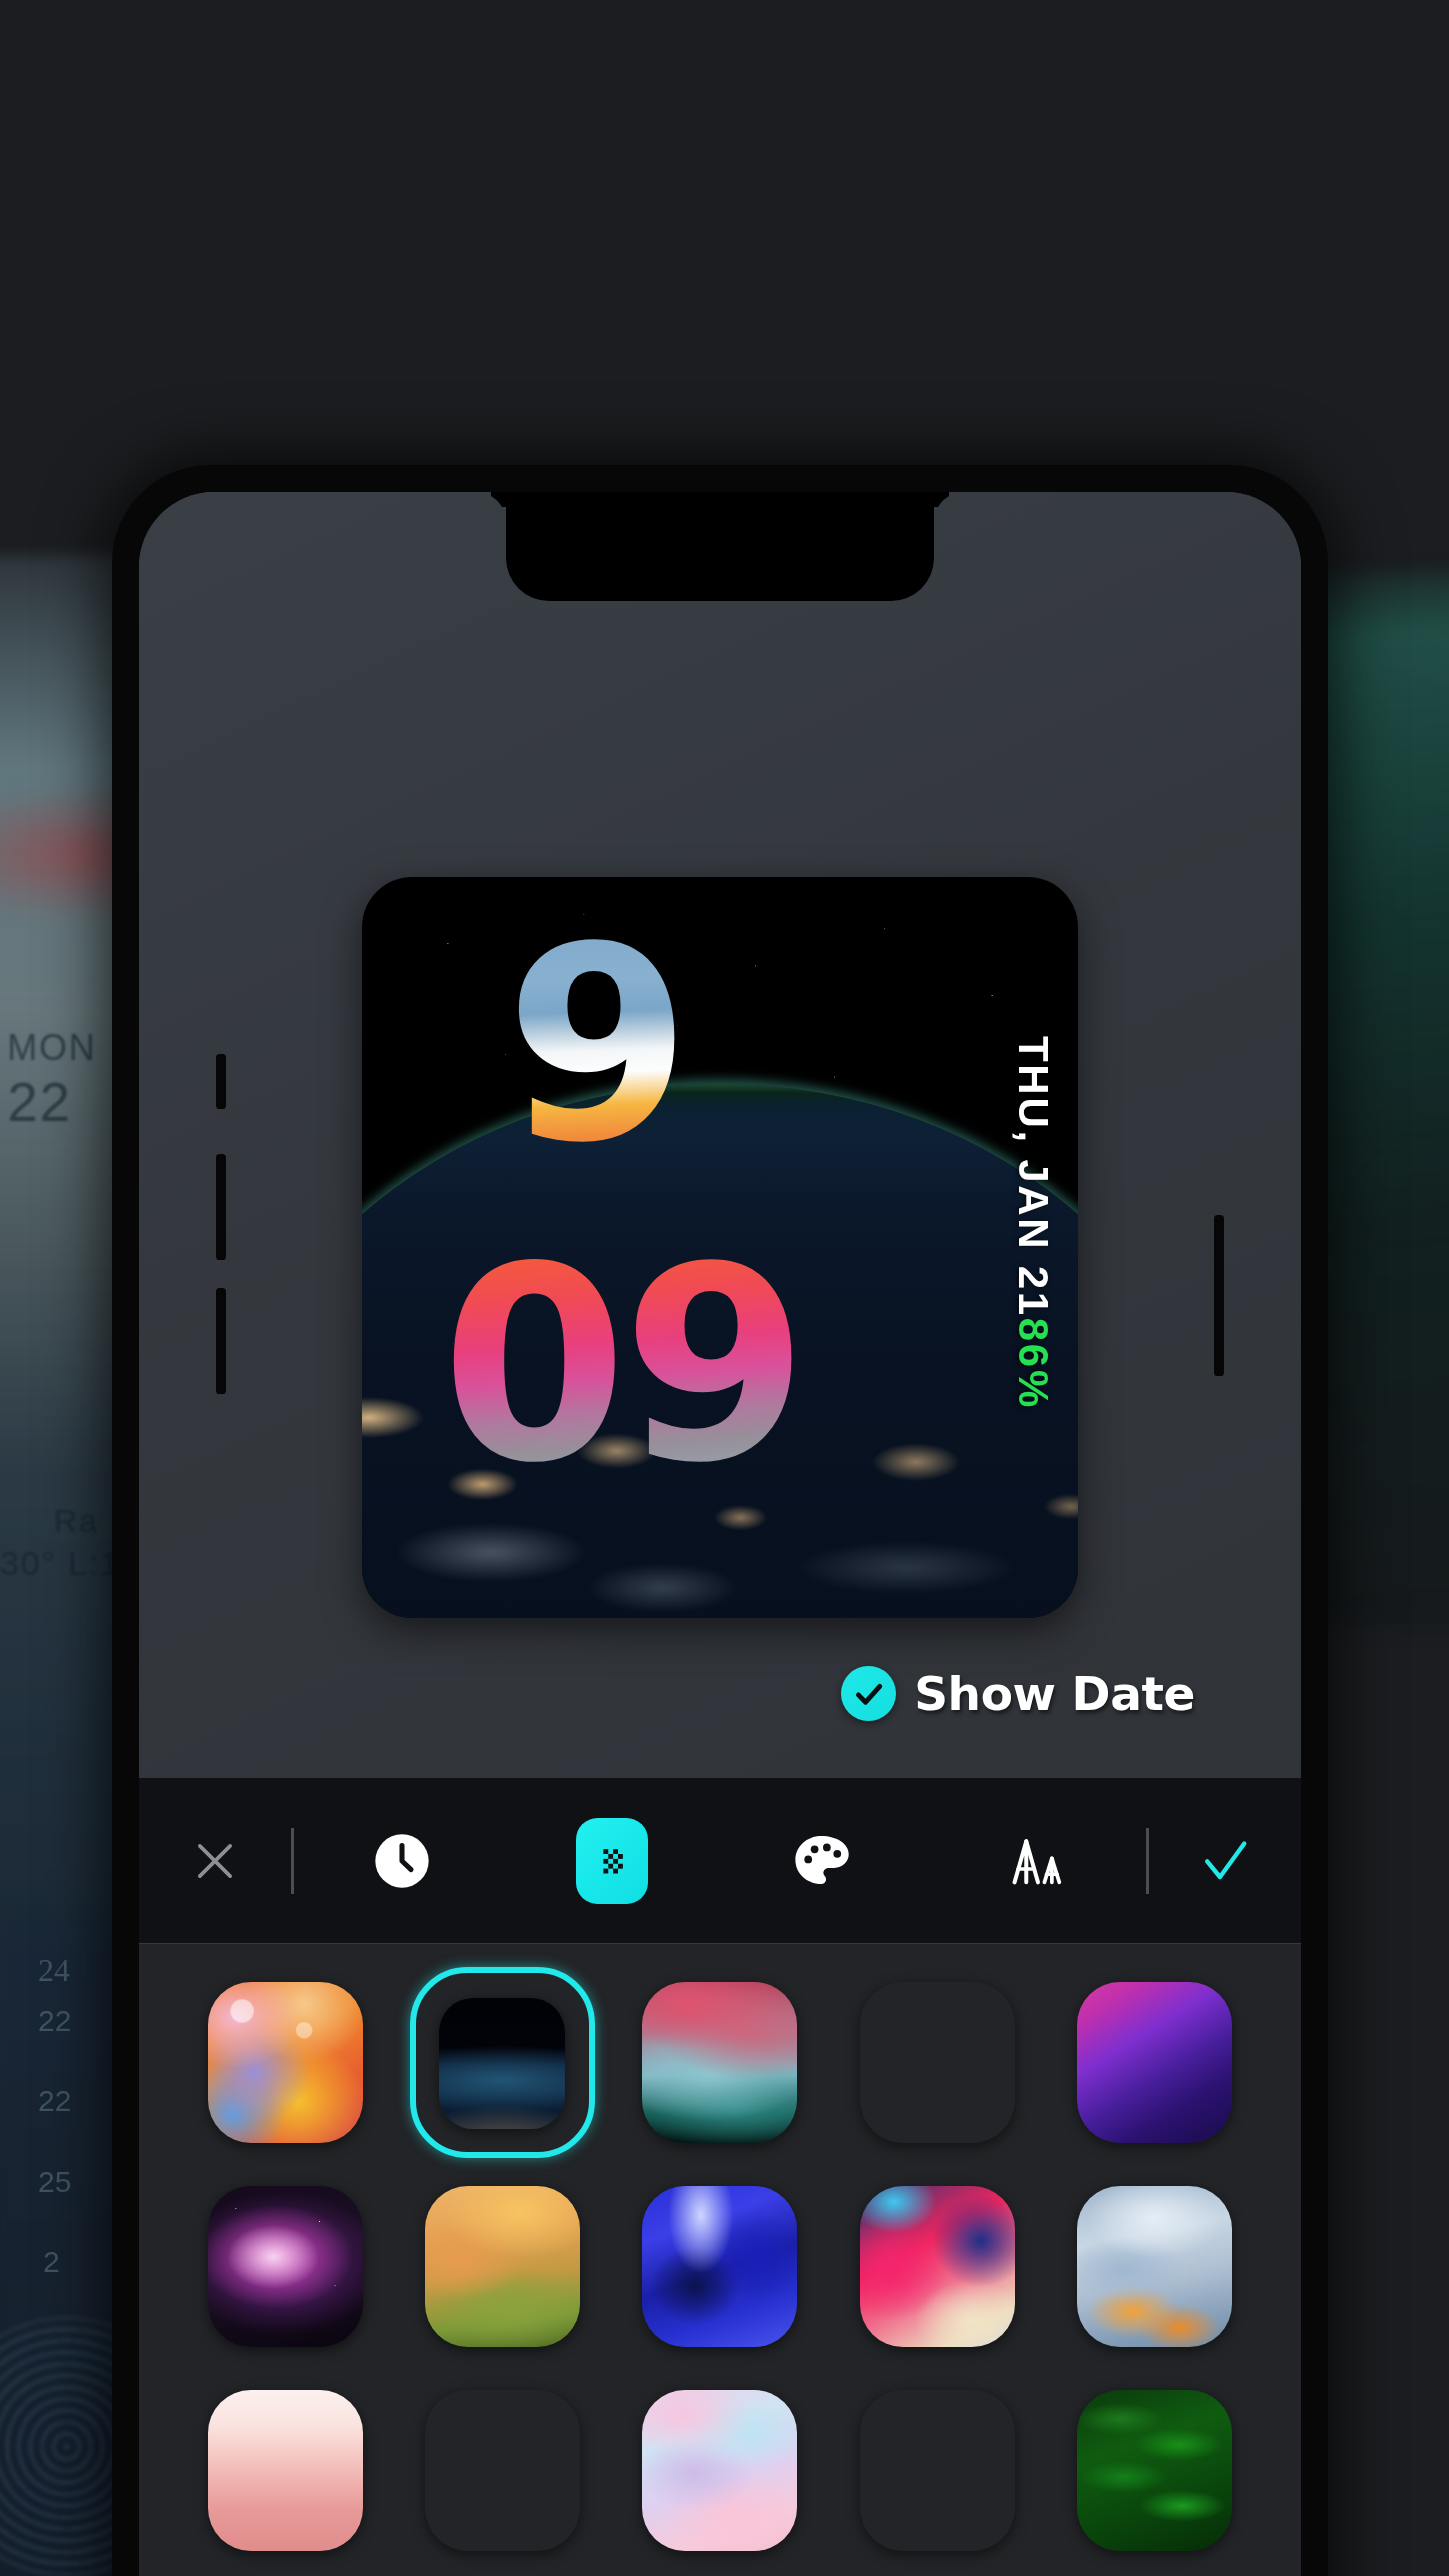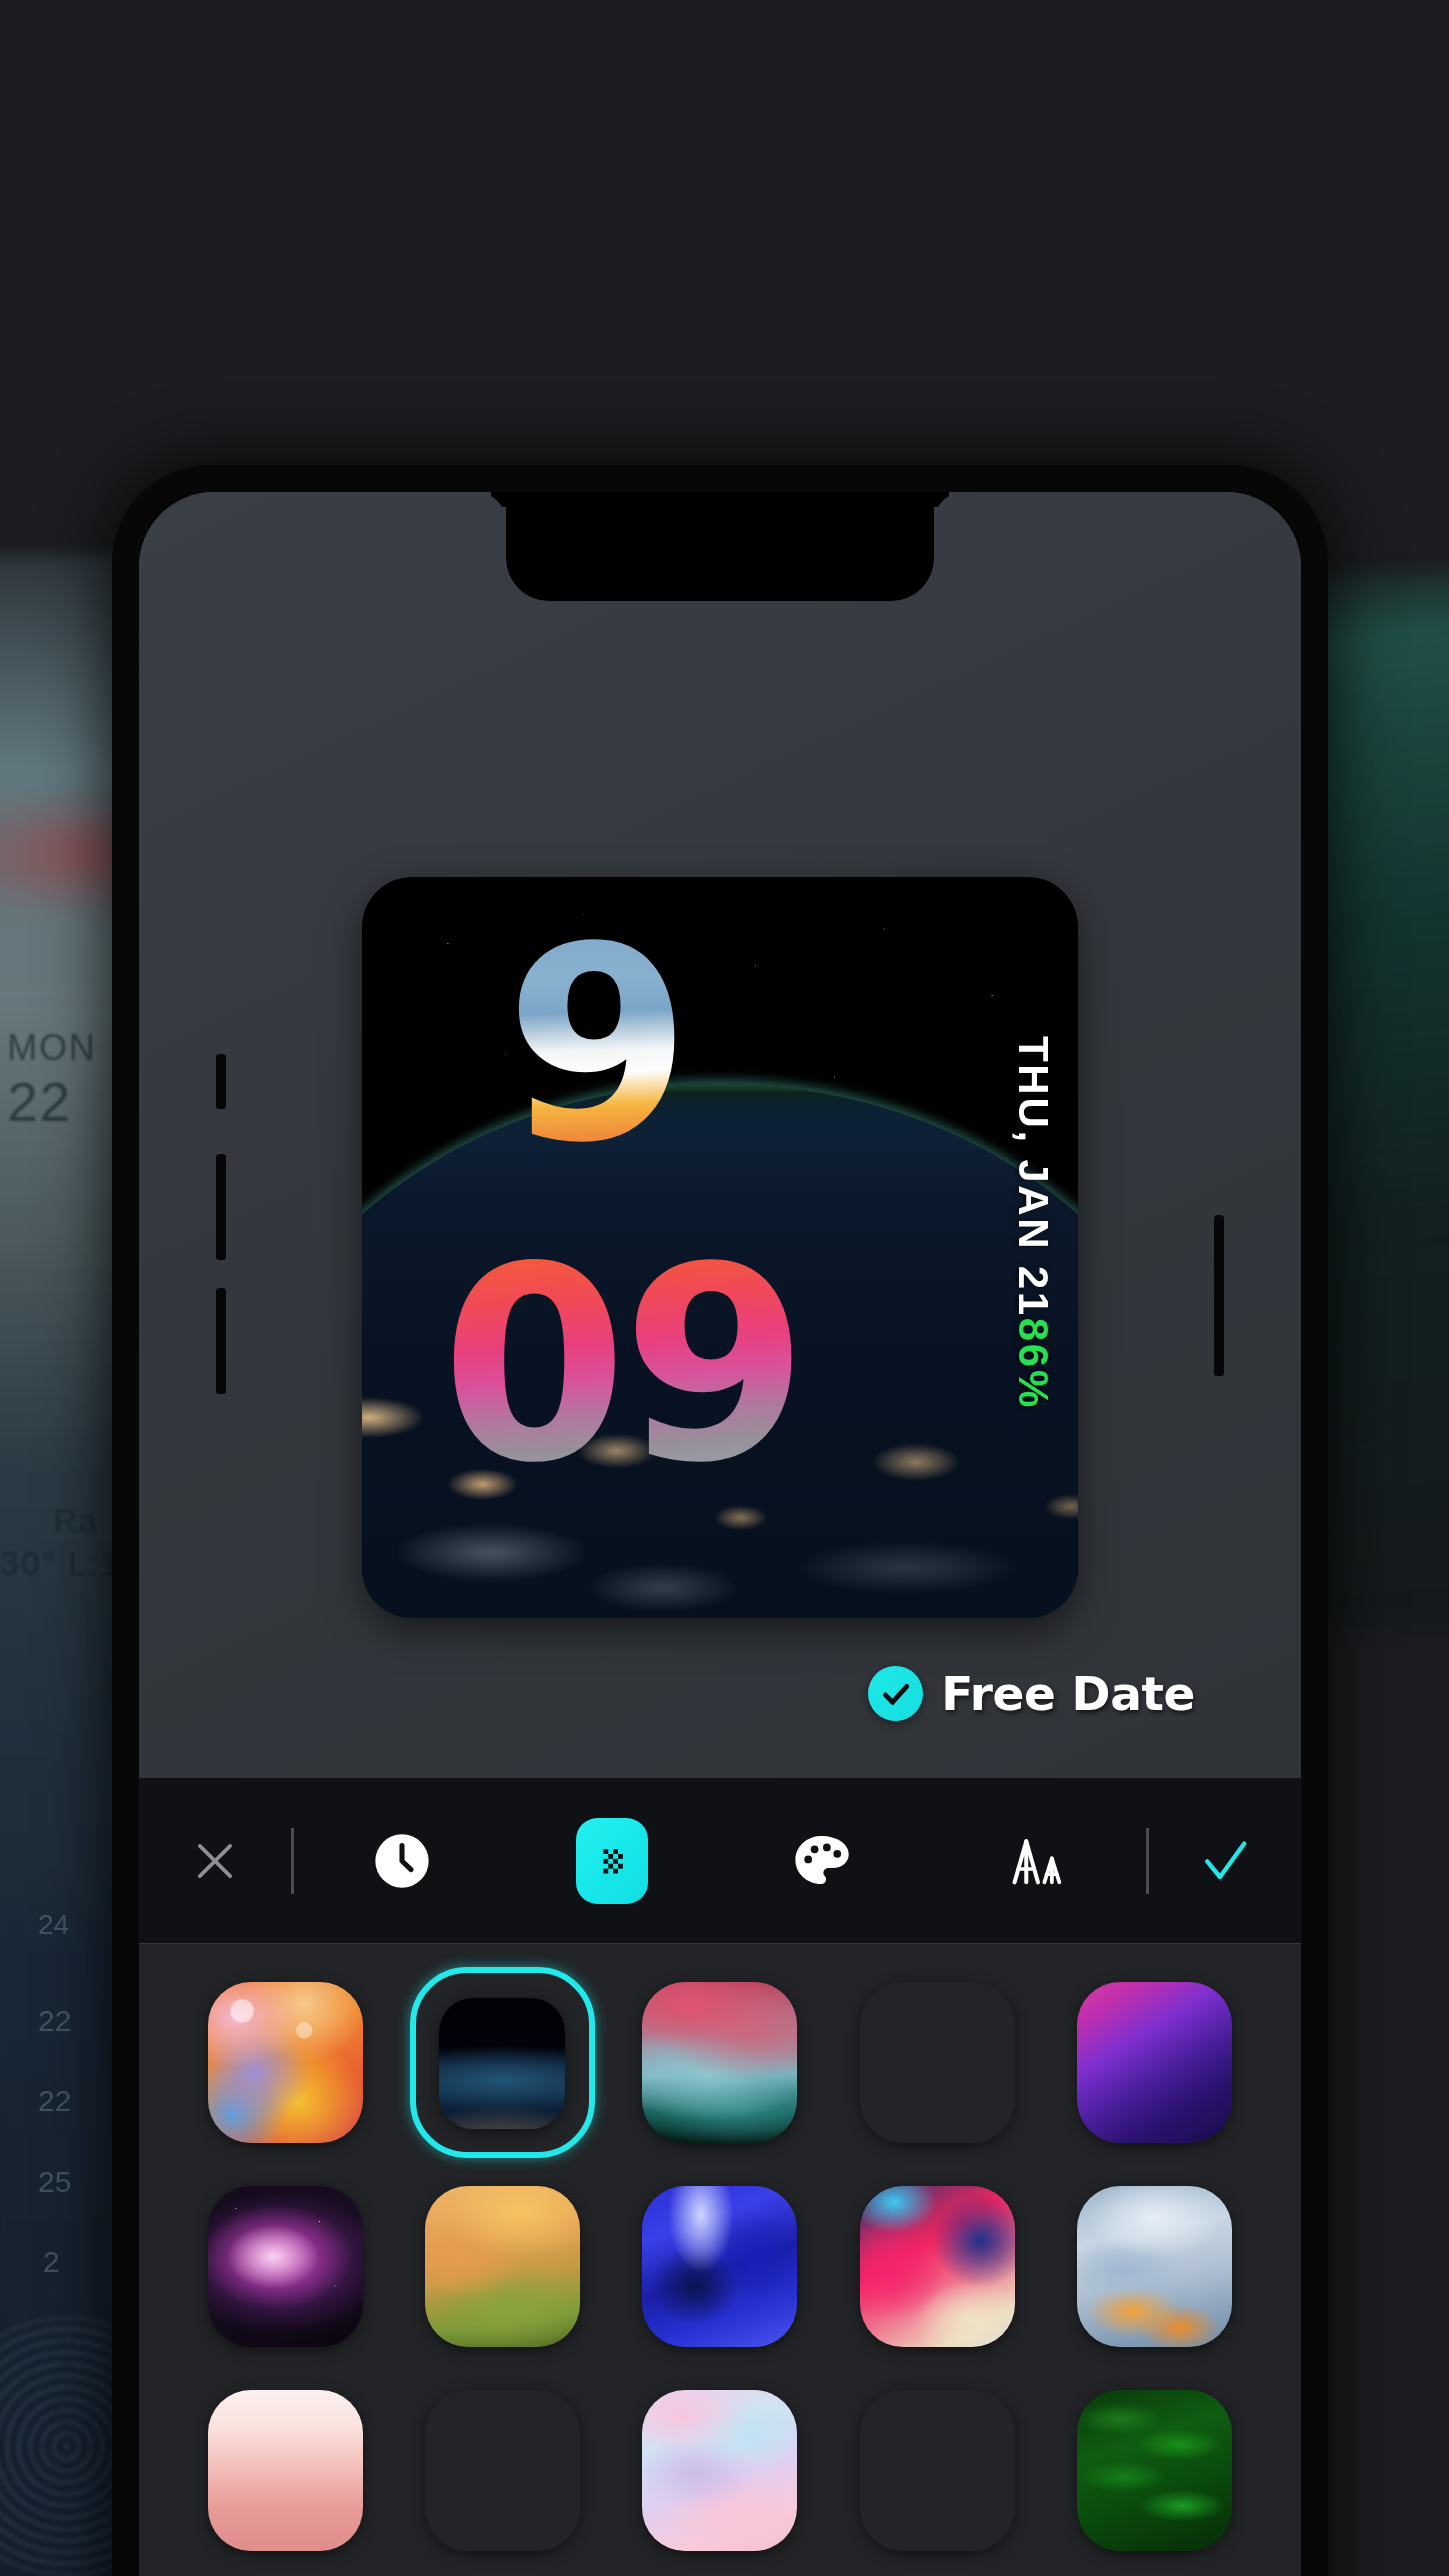--- a/index.html
+++ b/index.html
@@ -284,21 +284,21 @@
     <div class="bd-left"></div>
     <div class="bd-left-rose"></div>
     <div class="bd-right"></div>
     <div class="bd-bl"></div>
     <div class="bd-ring"></div>
     <div id="bd-text-host">
         <div class="bd-left-txt" style="left: 7.2px; top: 1027px; font-size: 36px;">MON</div>
         <div class="bd-left-txt" style="left: 7.2px; top: 1070px; font-size: 55px;">22</div>
         <div class="bd-left-txt" style="left: 54px; top: 1503px; font-size: 32px;">Ra</div>
         <div class="bd-left-txt" style="left: 0px; top: 1544px; font-size: 34px;">30° L:1</div>
-        <div class="bd-num" style="left: 38px; top: 1909px; font-size: 28px;">24</div>
+        <div class="bd-num" style="left: 38px; top: 1952px; font-size: 32px; font-family: Liberation Serif, serif;">24</div>
         <div class="bd-num" style="left: 38px; top: 2004px; font-size: 30px;">22</div>
         <div class="bd-num" style="left: 38px; top: 2084px; font-size: 30px;">22</div>
         <div class="bd-num" style="left: 38px; top: 2165px; font-size: 30px;">25</div>
         <div class="bd-num" style="left: 43px; top: 2245px; font-size: 30px;">2</div>
       </div>
   </div>
 
 
   <div class="phone">
     <div class="btn-side btn-mute"></div>
@@ -326,21 +326,21 @@
             <span class="dt">THU, JAN 21</span><span class="bt">86%</span>
           </div>
         </div>
 
         <div class="showdate">
           <span class="sd-check">
             <svg viewBox="0 0 24 24" aria-hidden="true">
               <path d="M4.5 12.6 L9.6 17.8 L19.6 6.6" fill="none" stroke="#0b0d10" stroke-width="3.4" stroke-linecap="round" stroke-linejoin="round"></path>
             </svg>
           </span>
-          <span class="sd-label">Free Date</span>
+          <span class="sd-label">Show Date</span>
         </div>
       </div>
 
       <div class="toolbar">
         <div class="tb-item tb-close">
           <svg viewBox="0 0 24 24" aria-hidden="true">
             <path d="M5 5 L19 19 M19 5 L5 19" fill="none" stroke="#8c8f94" stroke-width="1.7" stroke-linecap="round"></path>
           </svg>
         </div>
         <div class="tb-div"></div>

